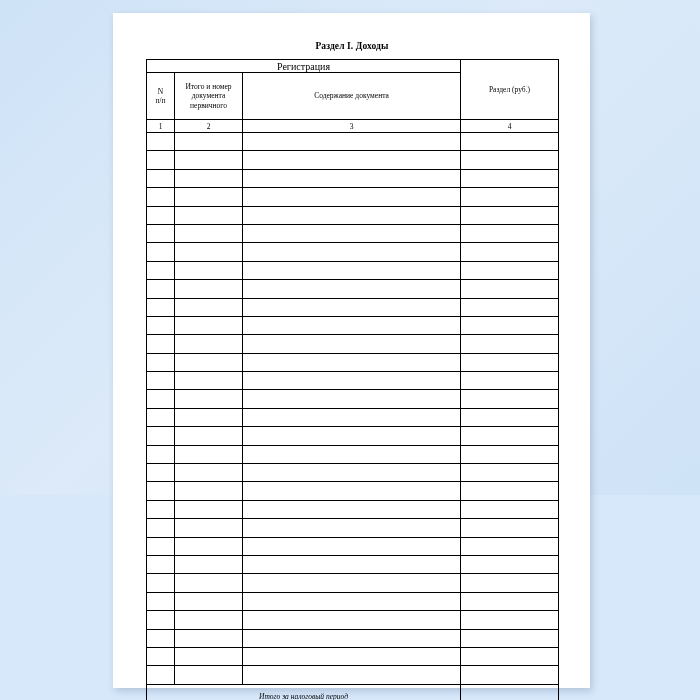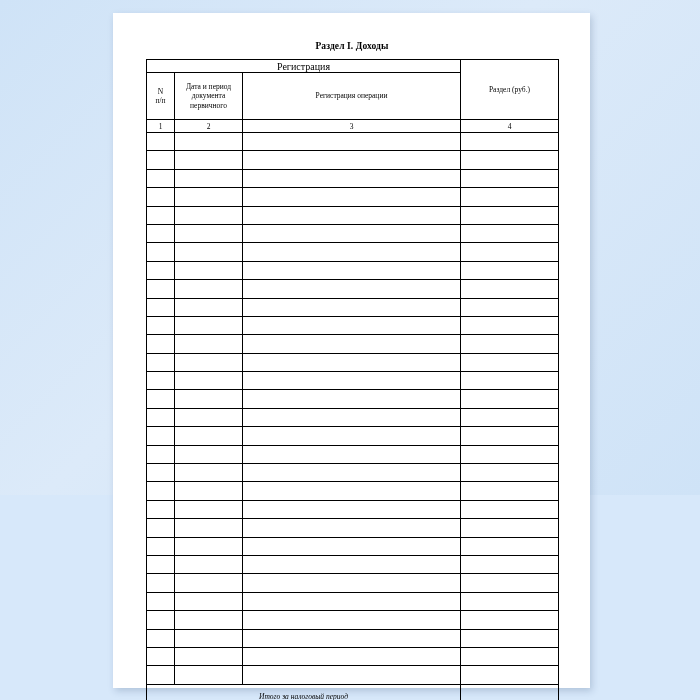--- a/index.html
+++ b/index.html
@@ -110,25 +110,25 @@
           <tr>
             <td class="hdr-group" colspan="3">Регистрация</td>
             <td class="hdr-cell" rowspan="2">Раздел (руб.)</td>
           </tr>
           <tr>
             <td class="hdr-cell">
               <span class="two-line">N</span>
               <span class="two-line">п/п</span>
             </td>
             <td class="hdr-cell">
-              <span class="two-line">Дата и период</span>
+              <span class="two-line">Итого и номер</span>
               <span class="two-line">документа</span>
               <span class="two-line">первичного</span>
             </td>
-            <td class="hdr-cell">Регистрация операции</td>
+            <td class="hdr-cell">Содержание документа</td>
           </tr>
           <tr class="num-row">
             <td>1</td>
             <td>2</td>
             <td>3</td>
             <td>4</td>
           </tr>
 
         <tr class="data-row">
               <td></td>

